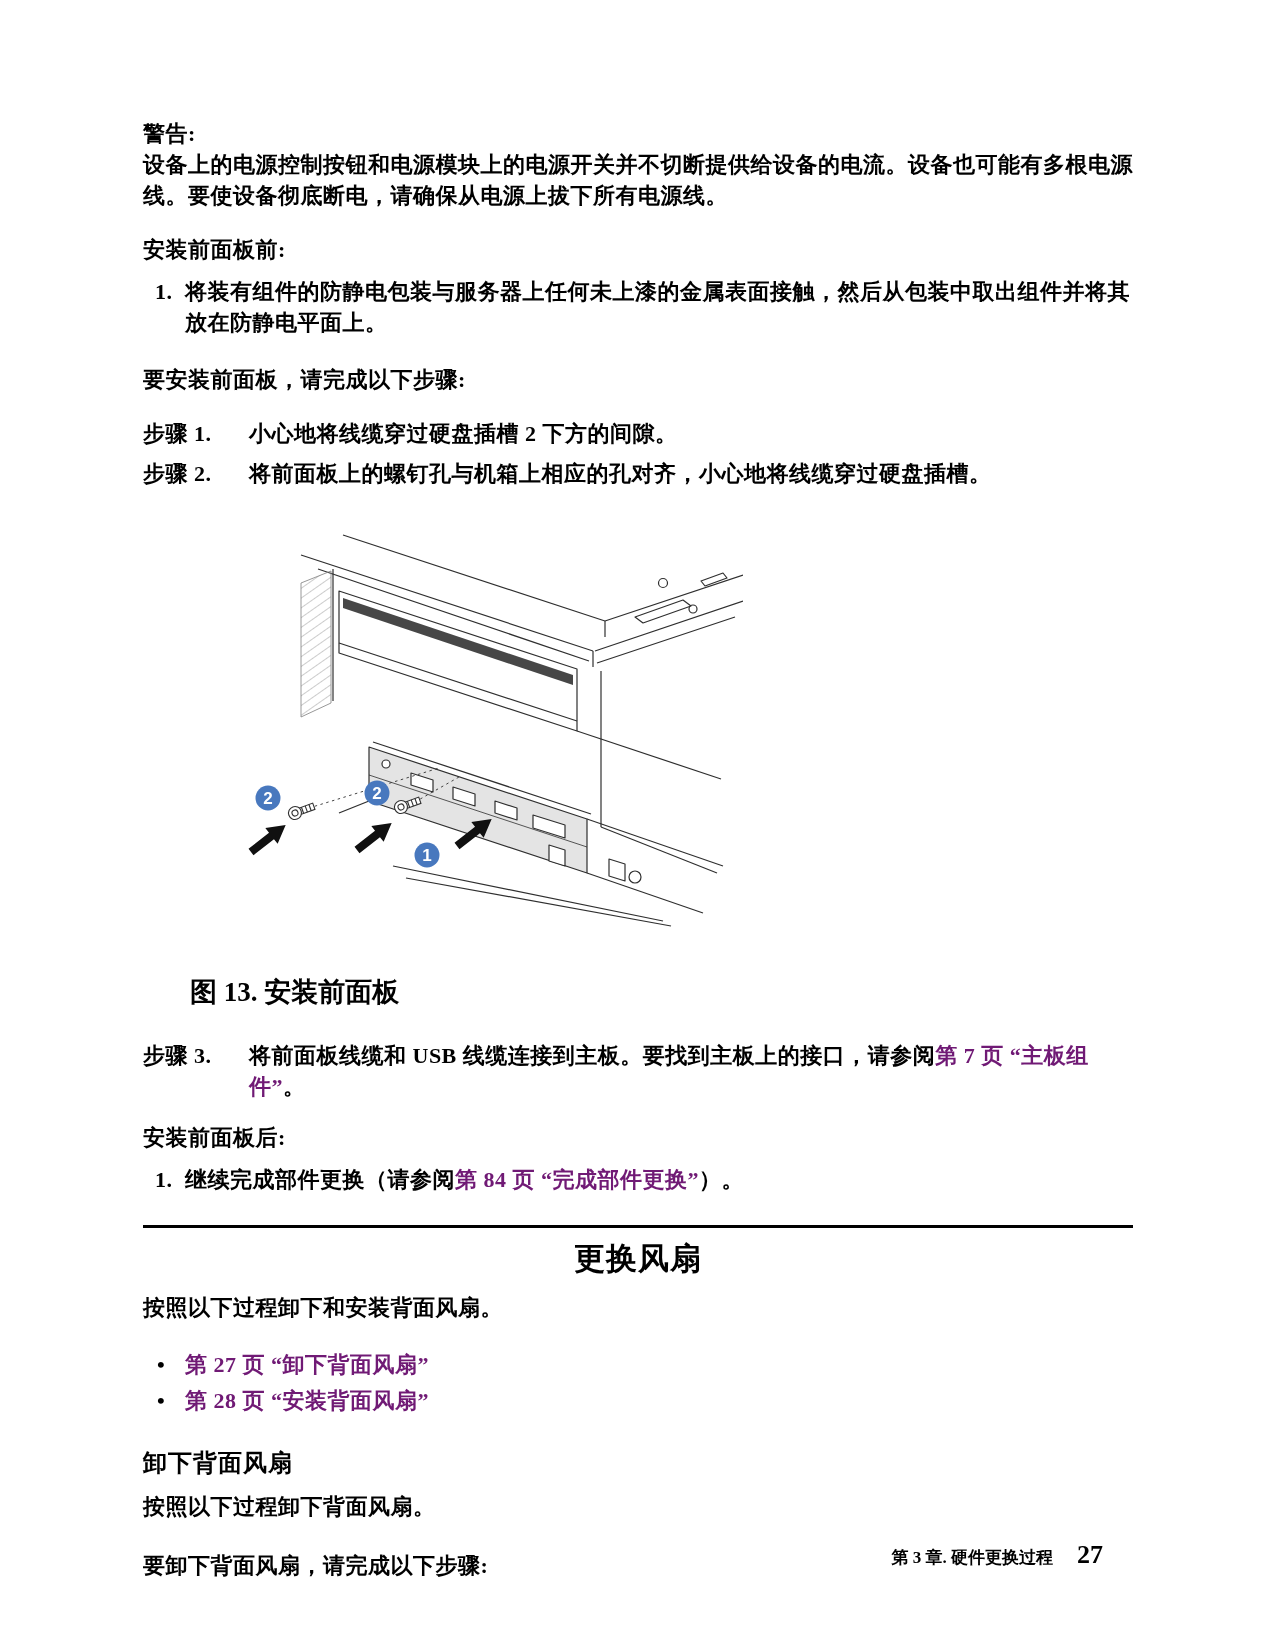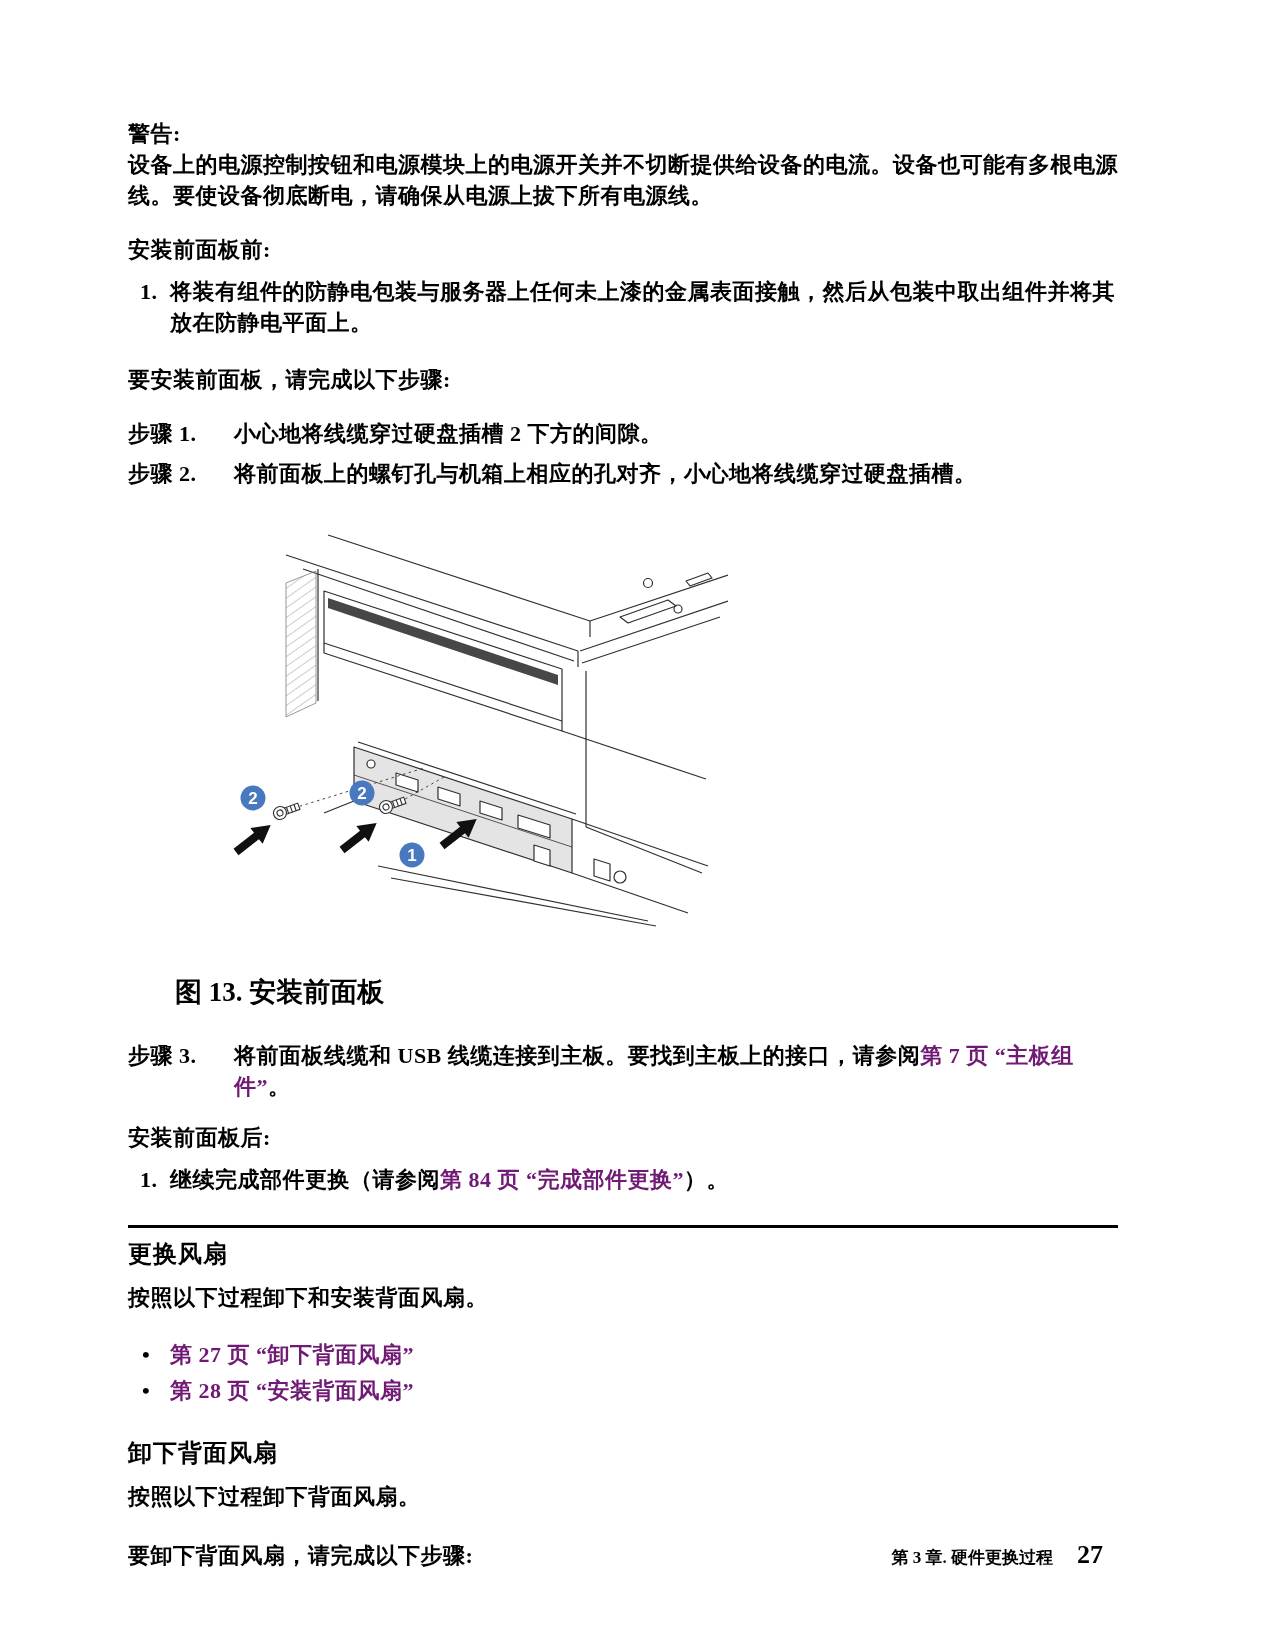--- a/index.html
+++ b/index.html
@@ -7,21 +7,21 @@
     position:relative;
     width:1275px;height:1650px;
     margin:0 auto;
     background:#ffffff;
     font-family:"Liberation Serif", serif;
     color:#000;
     overflow:hidden;
   }
   .content{
     position:absolute;
-    left:128px;top:118px;
+    left:143px;top:118px;
     width:990px;
   }
   p,div{margin:0;}
   .body-text{
     font-size:22px;line-height:31px;
     font-weight:700;
     letter-spacing:0.5px;
   }
   .warn-label{font-weight:700;}
   .mt-sect{margin-top:23px;}
@@ -66,23 +66,24 @@
   }
   hr.sect-rule{
     border:none;
     border-top:3px solid #000;
     margin:30px 0 0 0;
     width:990px;
   }
   h1.sect-title{
     margin:10px 0 0 0;
     font-family:"Liberation Sans", sans-serif;
-    font-size:24px;
+    font-size:31px;
     font-weight:700;
     letter-spacing:1px;
+    text-align:center;
   }
   h2.sub-title{
     margin:28px 0 0 0;
     font-family:"Liberation Sans", sans-serif;
     font-size:24px;
     font-weight:700;
     letter-spacing:1px;
   }
   .h-follow{margin-top:12px;}
   ul.link-list{

